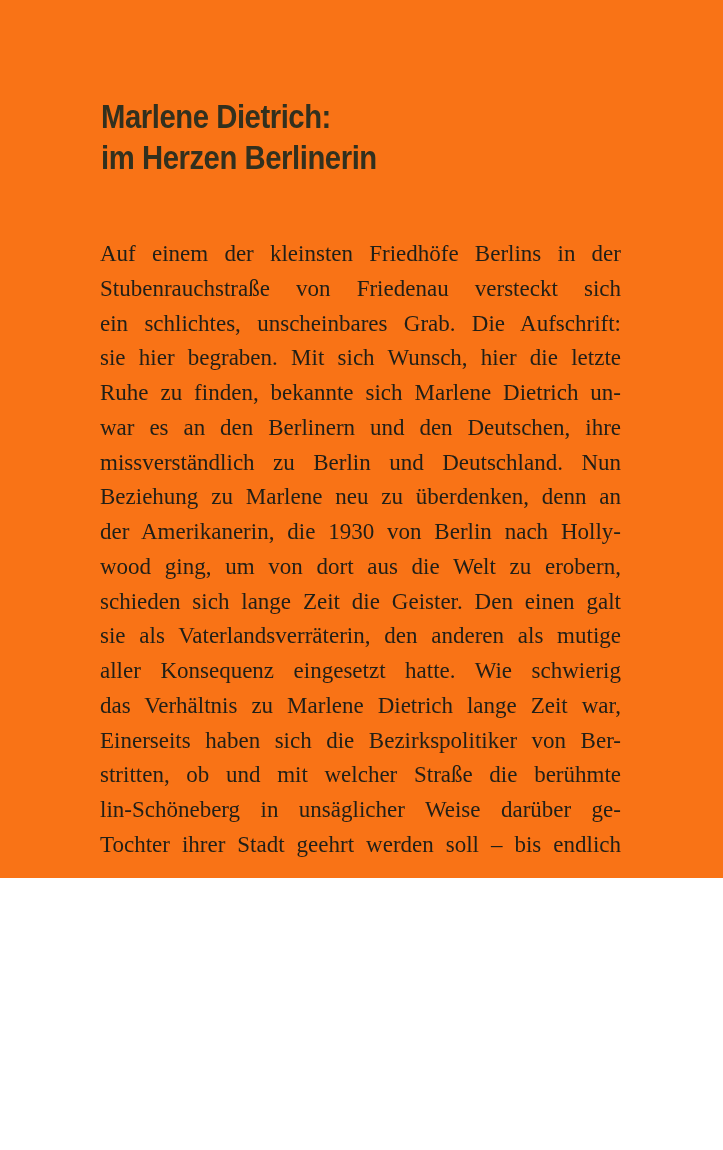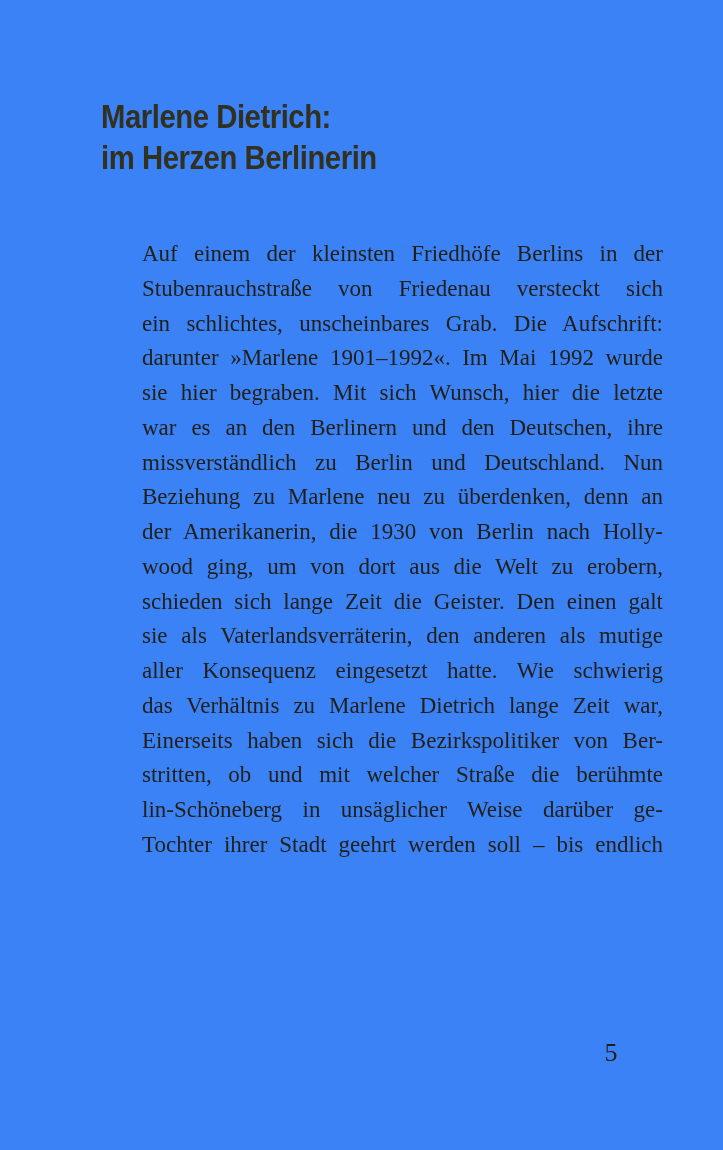--- a/index.html
+++ b/index.html
@@ -3,22 +3,22 @@
 <meta charset="utf-8">
 <style>
   html, body {
     margin: 0;
     padding: 0;
     background: #ffffff;
   }
   .book-page {
     position: relative;
     width: 723px;
-    height: 1150px;
-    background: #3b82f6;
+    height: 878px;
+    background: #f97316;
     overflow: hidden;
     font-family: "Liberation Serif", serif;
   }
   .chapter-title {
     position: absolute;
     left: 101px;
     top: 96px;
     color: #32301e;
     font-family: "Liberation Sans", sans-serif;
     font-weight: bold;
@@ -30,21 +30,20 @@
     white-space: nowrap;
   }
   .body-text {
     position: absolute;
     left: 100px;
     top: 237px;
     width: 521px;
     color: #211f17;
     font-family: "Liberation Serif", serif;
     font-size: 23px;
-    margin-left: 42px;
   }
   .body-line {
     display: block;
     width: 100%;
     line-height: 34.77px;
     height: 34.77px;
     text-align: justify;
     text-align-last: justify;
     white-space: nowrap;
   }
@@ -72,24 +71,24 @@
 
   <div class="body-text">
 
       <span class="body-line">Auf einem der kleinsten Friedhöfe Berlins in der</span>
 
       <span class="body-line">Stubenrauchstraße von Friedenau versteckt sich</span>
 
       <span class="body-line">ein schlichtes, unscheinbares Grab. Die Aufschrift:</span>
 
 
-      <span class="body-line">darunter »Marlene 1901–1992«. Im Mai 1992 wurde</span>
 
       <span class="body-line">sie hier begraben. Mit sich Wunsch, hier die letzte</span>
 
+      <span class="body-line">Ruhe zu finden, bekannte sich Marlene Dietrich un-</span>
 
       <span class="body-line">war es an den Berlinern und den Deutschen, ihre</span>
 
       <span class="body-line">missverständlich zu Berlin und Deutschland. Nun</span>
 
       <span class="body-line">Beziehung zu Marlene neu zu überdenken, denn an</span>
 
       <span class="body-line">der Amerikanerin, die 1930 von Berlin nach Holly-</span>
 
       <span class="body-line">wood ging, um von dort aus die Welt zu erobern,</span>

